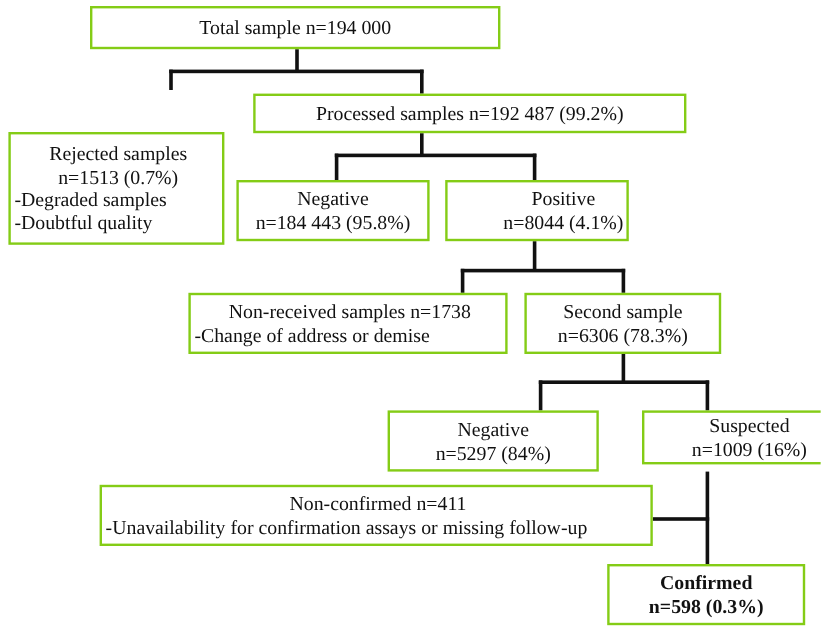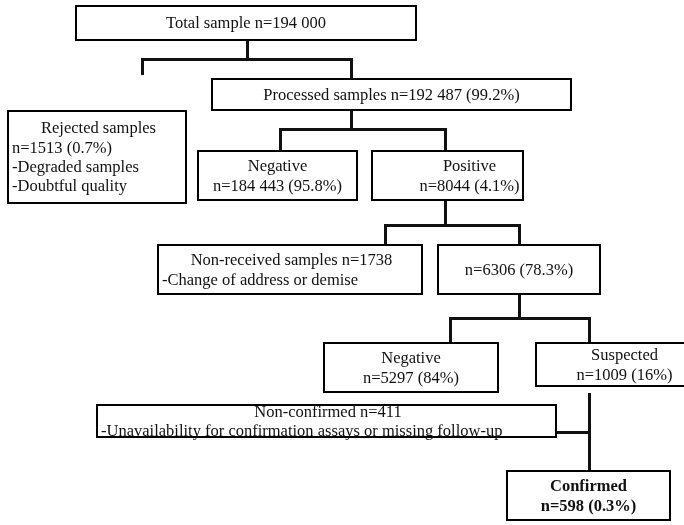--- a/index.html
+++ b/index.html
@@ -11,21 +11,21 @@
     position: relative;
     width: 684px;
     height: 525px;
     background: #ffffff;
     font-family: "Liberation Serif", "DejaVu Serif", serif;
     overflow: hidden;
   }
   .node {
     position: absolute;
     box-sizing: border-box;
-    border: 2px solid #000000;
+    border: 2px solid #84cc16;
     background: #ffffff;
     display: flex;
     flex-direction: column;
     justify-content: center;
     z-index: 3;
   }
   .node .line {
     display: block;
     font-size: 16.5px;
     line-height: 1.18;
@@ -69,21 +69,21 @@
 
   <div class="vline" style="left:588px; top:393px; width:3px; height:78px;"></div>
   <div class="hline" style="left:538px; top:431px; width:53px; height:3px;"></div>
 
   <div class="node center" style="left:75px; top:5px; width:342px; height:36px;">
     <span class="line">Total sample n=194 000</span>
   </div>
 
   <div class="node leftalign" style="left:7px; top:74px; width:180px; height:94px;margin-top:36px;">
     <span class="line" style="text-align:center">Rejected samples</span>
-    <span class="line" style="text-align:left">n=1513 (0.7%)</span>
+    <span class="line" style="text-align:center">n=1513 (0.7%)</span>
     <span class="line">-Degraded samples</span>
     <span class="line">-Doubtful quality</span>
   </div>
 
   <div class="node center" style="left:211px; top:78px; width:361px; height:33px;">
     <span class="line">Processed samples n=192 487 (99.2%)</span>
   </div>
 
   <div class="node center" style="left:197px; top:150px; width:161px; height:51px;">
     <span class="line">Negative</span>
@@ -94,34 +94,35 @@
     <span class="line">Positive</span>
     <span class="line">n=8044 (4.1%)</span>
   </div>
 
   <div class="node leftalign" style="left:157px; top:244px; width:266px; height:51px;">
     <span class="line" style="text-align:center">Non-received samples n=1738</span>
     <span class="line">-Change of address or demise</span>
   </div>
 
   <div class="node center" style="left:437px; top:244px; width:164px; height:51px;">
+    <span class="line">Second sample</span>
     <span class="line">n=6306 (78.3%)</span>
   </div>
 
   <div class="node center" style="left:323px; top:342px; width:176px; height:51px;">
     <span class="line">Negative</span>
     <span class="line">n=5297 (84%)</span>
   </div>
 
   <div class="node center" style="left:535px; top:342px; width:157px; height:45px;padding-left:22px;">
     <span class="line">Suspected</span>
     <span class="line">n=1009 (16%)</span>
   </div>
 
-  <div class="node leftalign" style="left:96px; top:404px; width:461px; height:34px;">
+  <div class="node leftalign" style="left:83px; top:404px; width:461px; height:51px;">
     <span class="line" style="text-align:center">Non-confirmed n=411</span>
     <span class="line">-Unavailability for confirmation assays or missing follow-up</span>
   </div>
 
   <div class="node center" style="left:506px; top:470px; width:165px; height:51px;font-weight:bold;">
     <span class="line">Confirmed</span>
     <span class="line">n=598 (0.3%)</span>
   </div>
 
 </div>

